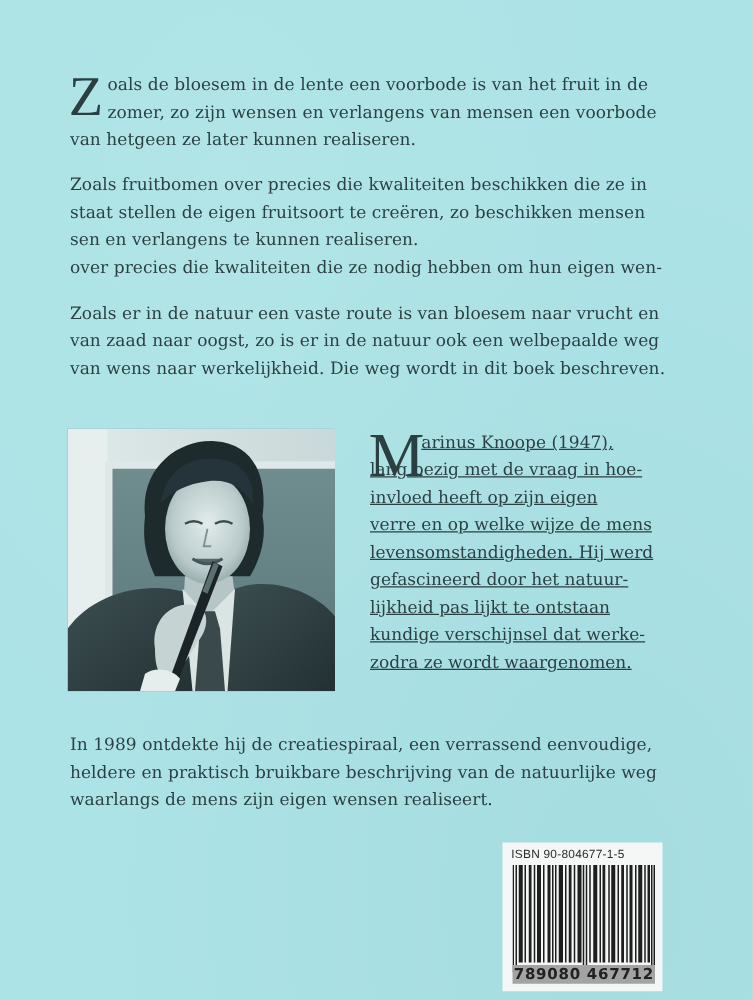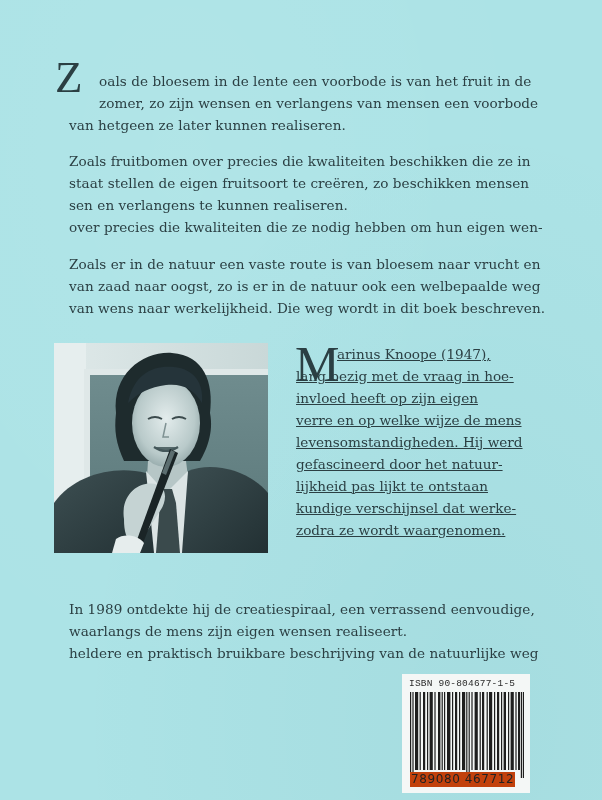--- a/index.html
+++ b/index.html
@@ -24,21 +24,21 @@
         radial-gradient(ellipse at 80% 90%, rgba(0,60,70,0.04), rgba(0,0,0,0) 60%),
         #ace3e6;
     }
     .para {
       position: absolute;
       left: 56px;
       width: 472px;
       font-size: 13.6px;
       line-height: 22px;
       letter-spacing: 0.05px;
-      margin: 13px;
+      margin: 0;
       white-space: nowrap;
     }
     .para .line {
       display: block;
       height: 22px;
     }
     #p1 { top: 57px; }
     #p2 { top: 137px; }
     #p3 { top: 240px; }
     #p4 { top: 585px; }
@@ -93,21 +93,21 @@
       left: 402px;
       top: 674px;
       width: 128px;
       height: 119px;
       background: #f4f7f6;
     }
     #isbn-text {
       position: absolute;
       left: 7px;
       top: 4px;
-      font-family: Liberation Mono, monospace;
+      font-family: Liberation Sans, sans-serif;
       font-size: 9.5px;
       letter-spacing: 0.2px;
       color: #2a2a2a;
       white-space: nowrap;
       text-align: right;
     }
     #bars {
       position: absolute;
       left: 8px;
       top: 18px;
@@ -115,24 +115,25 @@
       height: 86px;
     }
     #ean-digits {
       position: absolute;
       left: 8px;
       top: 98px;
       font-family: "DejaVu Sans", "Liberation Sans", sans-serif;
       font-size: 12px;
       letter-spacing: 0.6px;
       color: #222;
-      background: #c2410c;
+      background: #a3a3a3;
       padding: 0 1px;
       white-space: pre;
       line-height: 15px;
+      font-weight: bold;
     }
   </style>
 </head>
 <body>
 
 <div class="cover">
 
   <span class="dropcap" id="dropcap-z">Z</span>
   <p class="para" id="p1">
     <span class="line indent-z">oals de bloesem in de lente een voorbode is van het fruit in de</span>
@@ -221,22 +222,22 @@
     <span class="line">verre en op welke wijze de mens</span>
     <span class="line">levensomstandigheden. Hij werd</span>
     <span class="line">gefascineerd door het natuur-</span>
     <span class="line">lijkheid pas lijkt te ontstaan</span>
     <span class="line">kundige verschijnsel dat werke-</span>
     <span class="line">zodra ze wordt waargenomen.</span>
   </p>
 
   <p class="para" id="p4">
     <span class="line">In 1989 ontdekte hij de creatiespiraal, een verrassend eenvoudige,</span>
+    <span class="line">heldere en praktisch bruikbare beschrijving van de natuurlijke weg</span>
     <span class="line">waarlangs de mens zijn eigen wensen realiseert.</span>
-    <span class="line">heldere en praktisch bruikbare beschrijving van de natuurlijke weg</span>
   </p>
 
   <div id="barcode-box">
     <span id="isbn-text">ISBN 90-804677-1-5</span>
     <svg id="bars" viewBox="0 0 114 86" preserveAspectRatio="none" xmlns="http://www.w3.org/2000/svg">
       <g fill="#1e1e1e">
         <rect x="0" y="0" width="1.2" height="86"></rect>
         <rect x="2.4" y="0" width="1.2" height="86"></rect>
         <rect x="5" y="0" width="3.2" height="78"></rect>
         <rect x="9.6" y="0" width="1.2" height="78"></rect>

